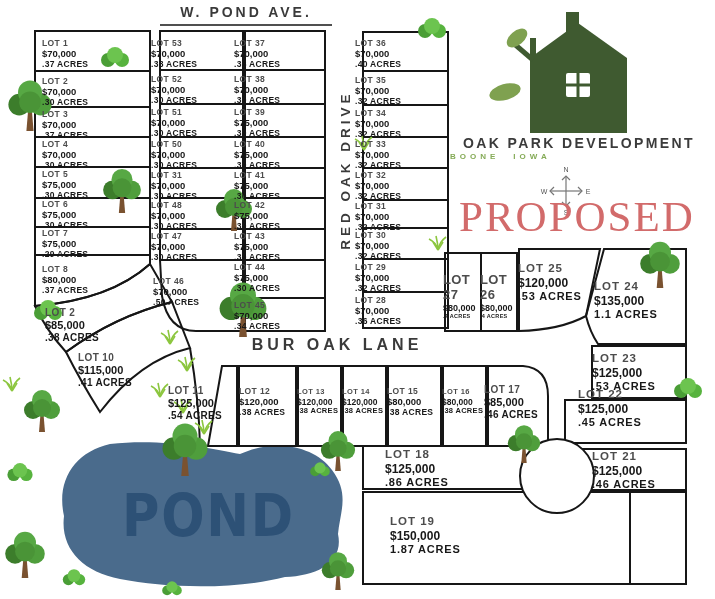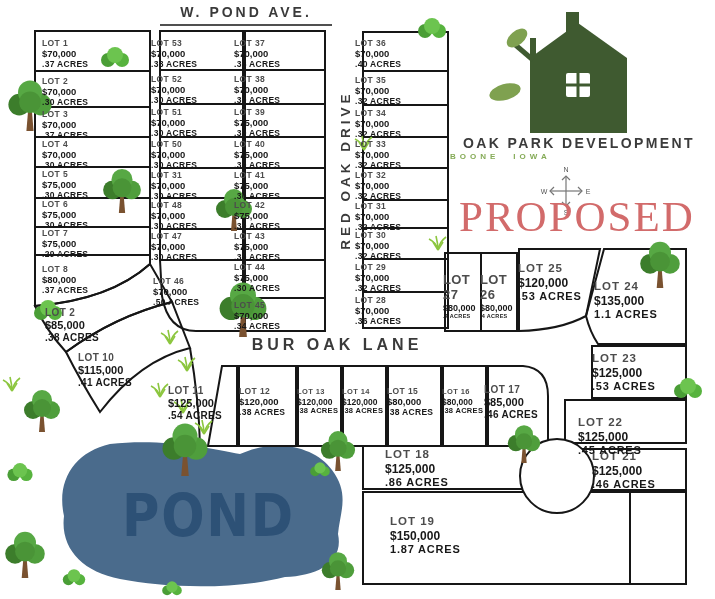--- a/index.html
+++ b/index.html
@@ -289,21 +289,21 @@
 <div class="lot lg" style="left:390px;top:515px;width:115px">
       <span class="n">LOT 19</span>
       <span class="p">$150,000</span>
       <span class="a">1.87 ACRES</span>
     </div>
 <div class="lot lg" style="left:592px;top:450px;width:94px">
       <span class="n">LOT 21</span>
       <span class="p">$125,000</span>
       <span class="a">.46 ACRES</span>
     </div>
-<div class="lot lg" style="left:578px;top:416px;width:104px">
+<div class="lot lg" style="left:578px;top:388px;width:104px">
       <span class="n">LOT 22</span>
       <span class="p">$125,000</span>
       <span class="a">.45 ACRES</span>
     </div>
 <div class="lot lg" style="left:592px;top:352px;width:94px">
       <span class="n">LOT 23</span>
       <span class="p">$125,000</span>
       <span class="a">.53 ACRES</span>
     </div>
 <div class="lot lg" style="left:594px;top:280px;width:94px">

